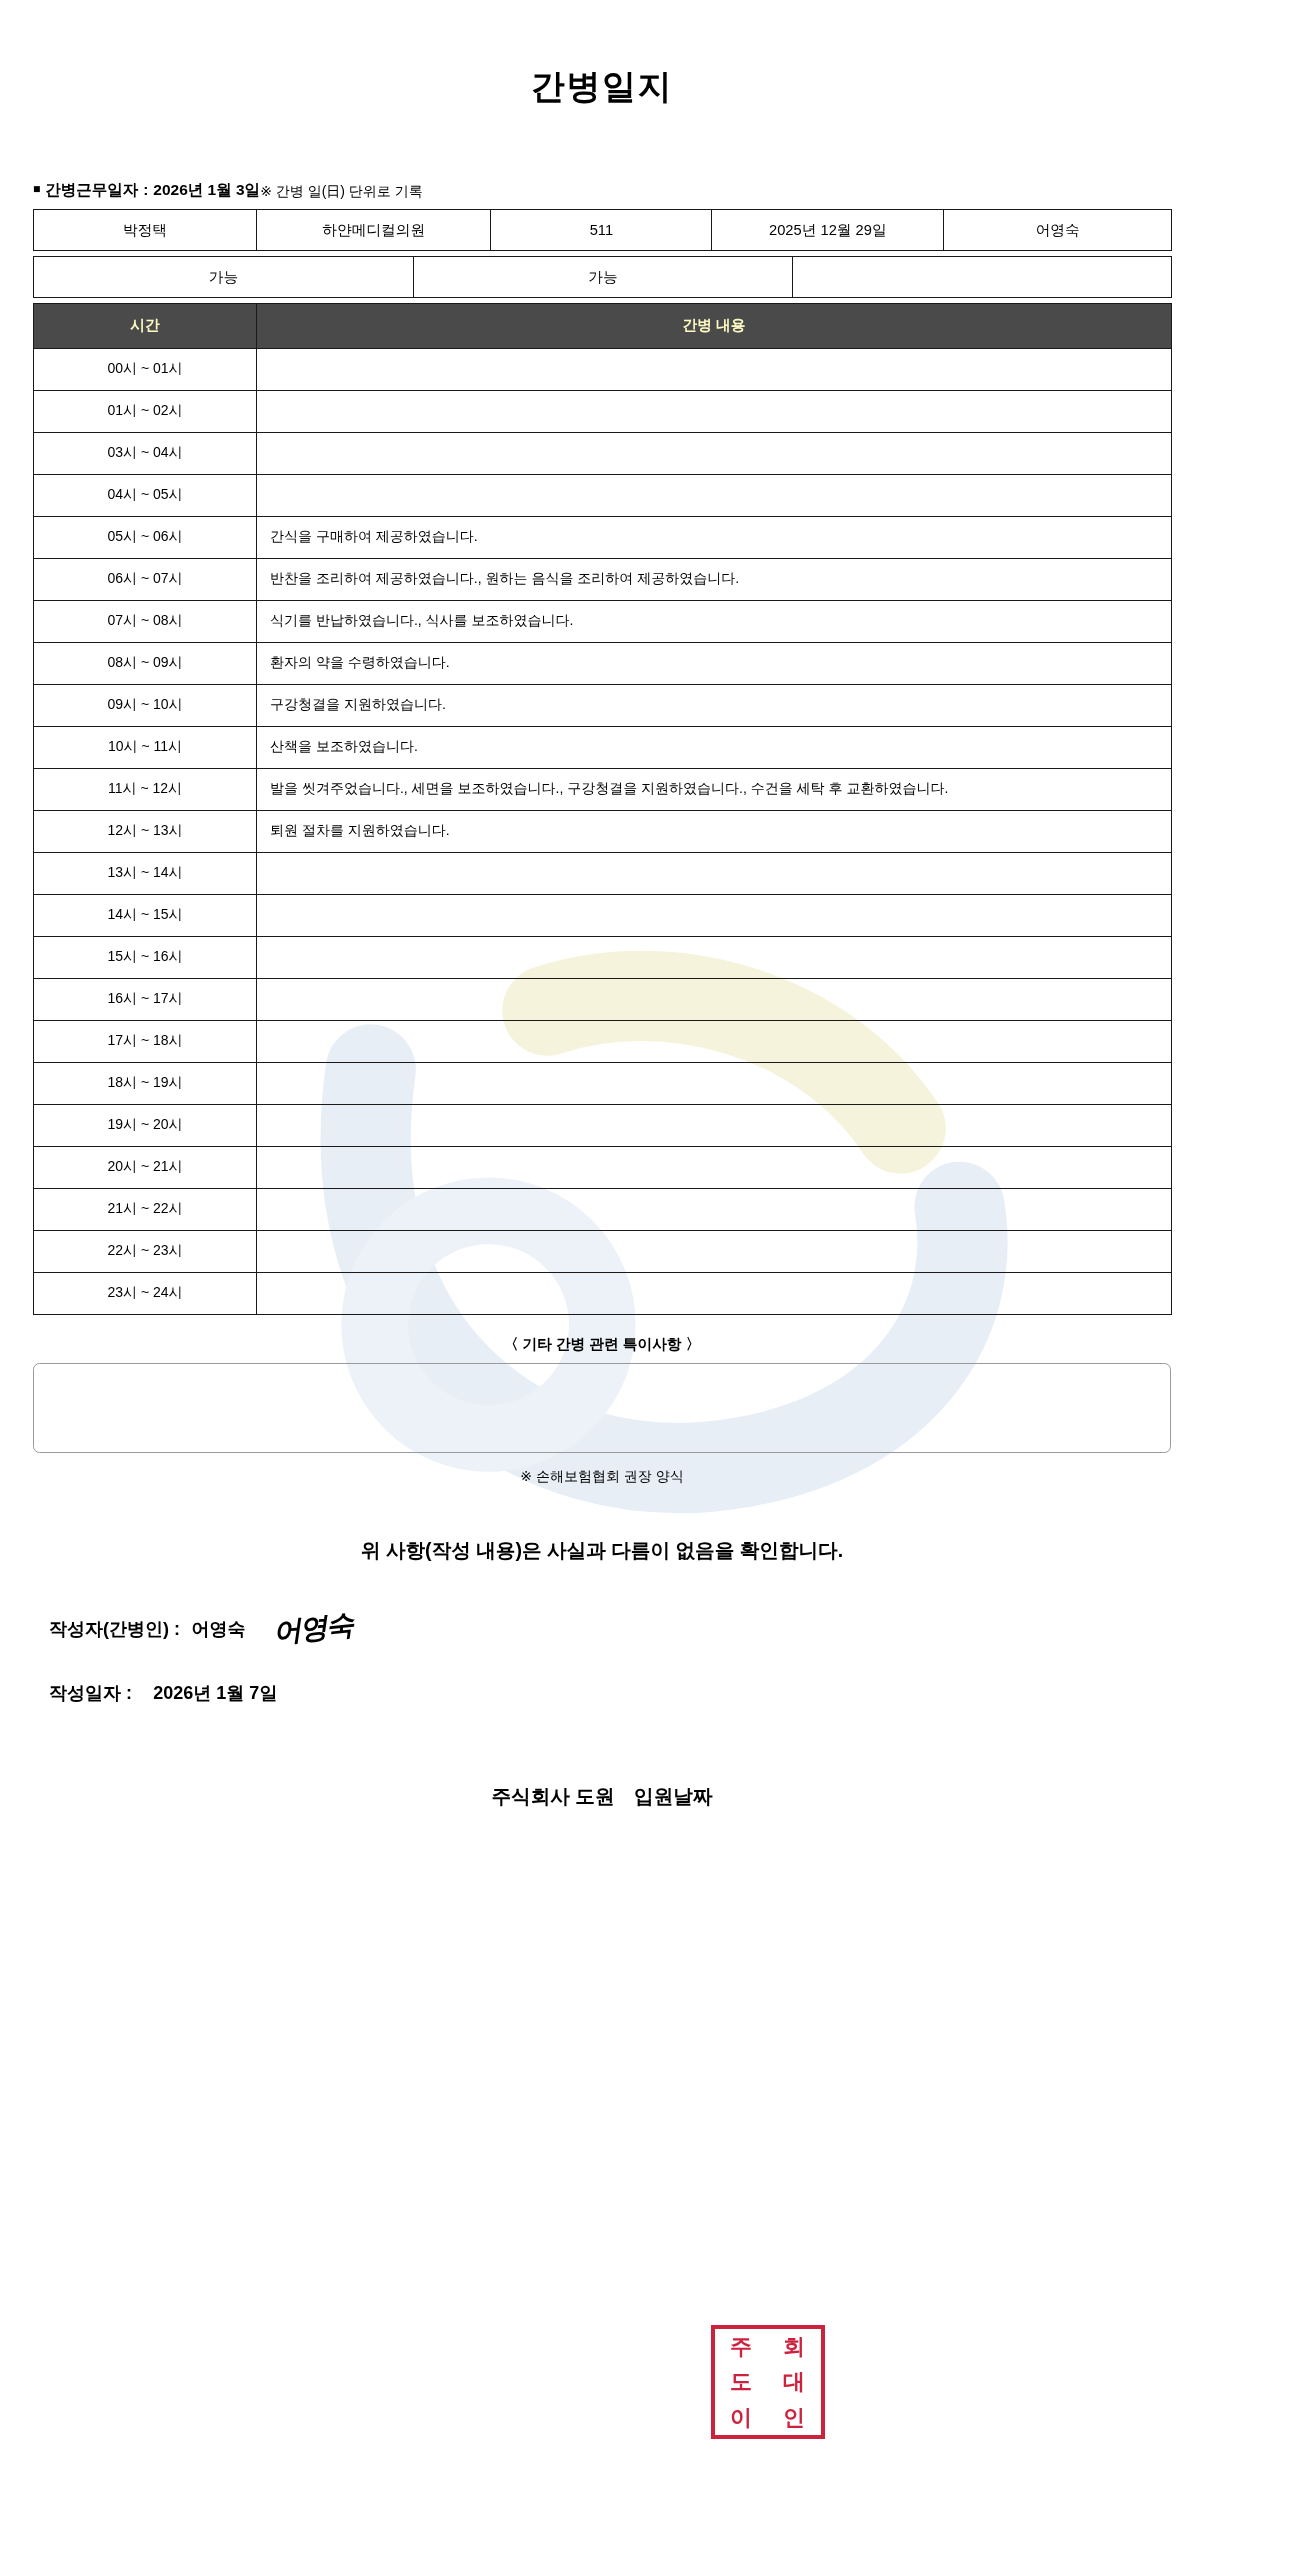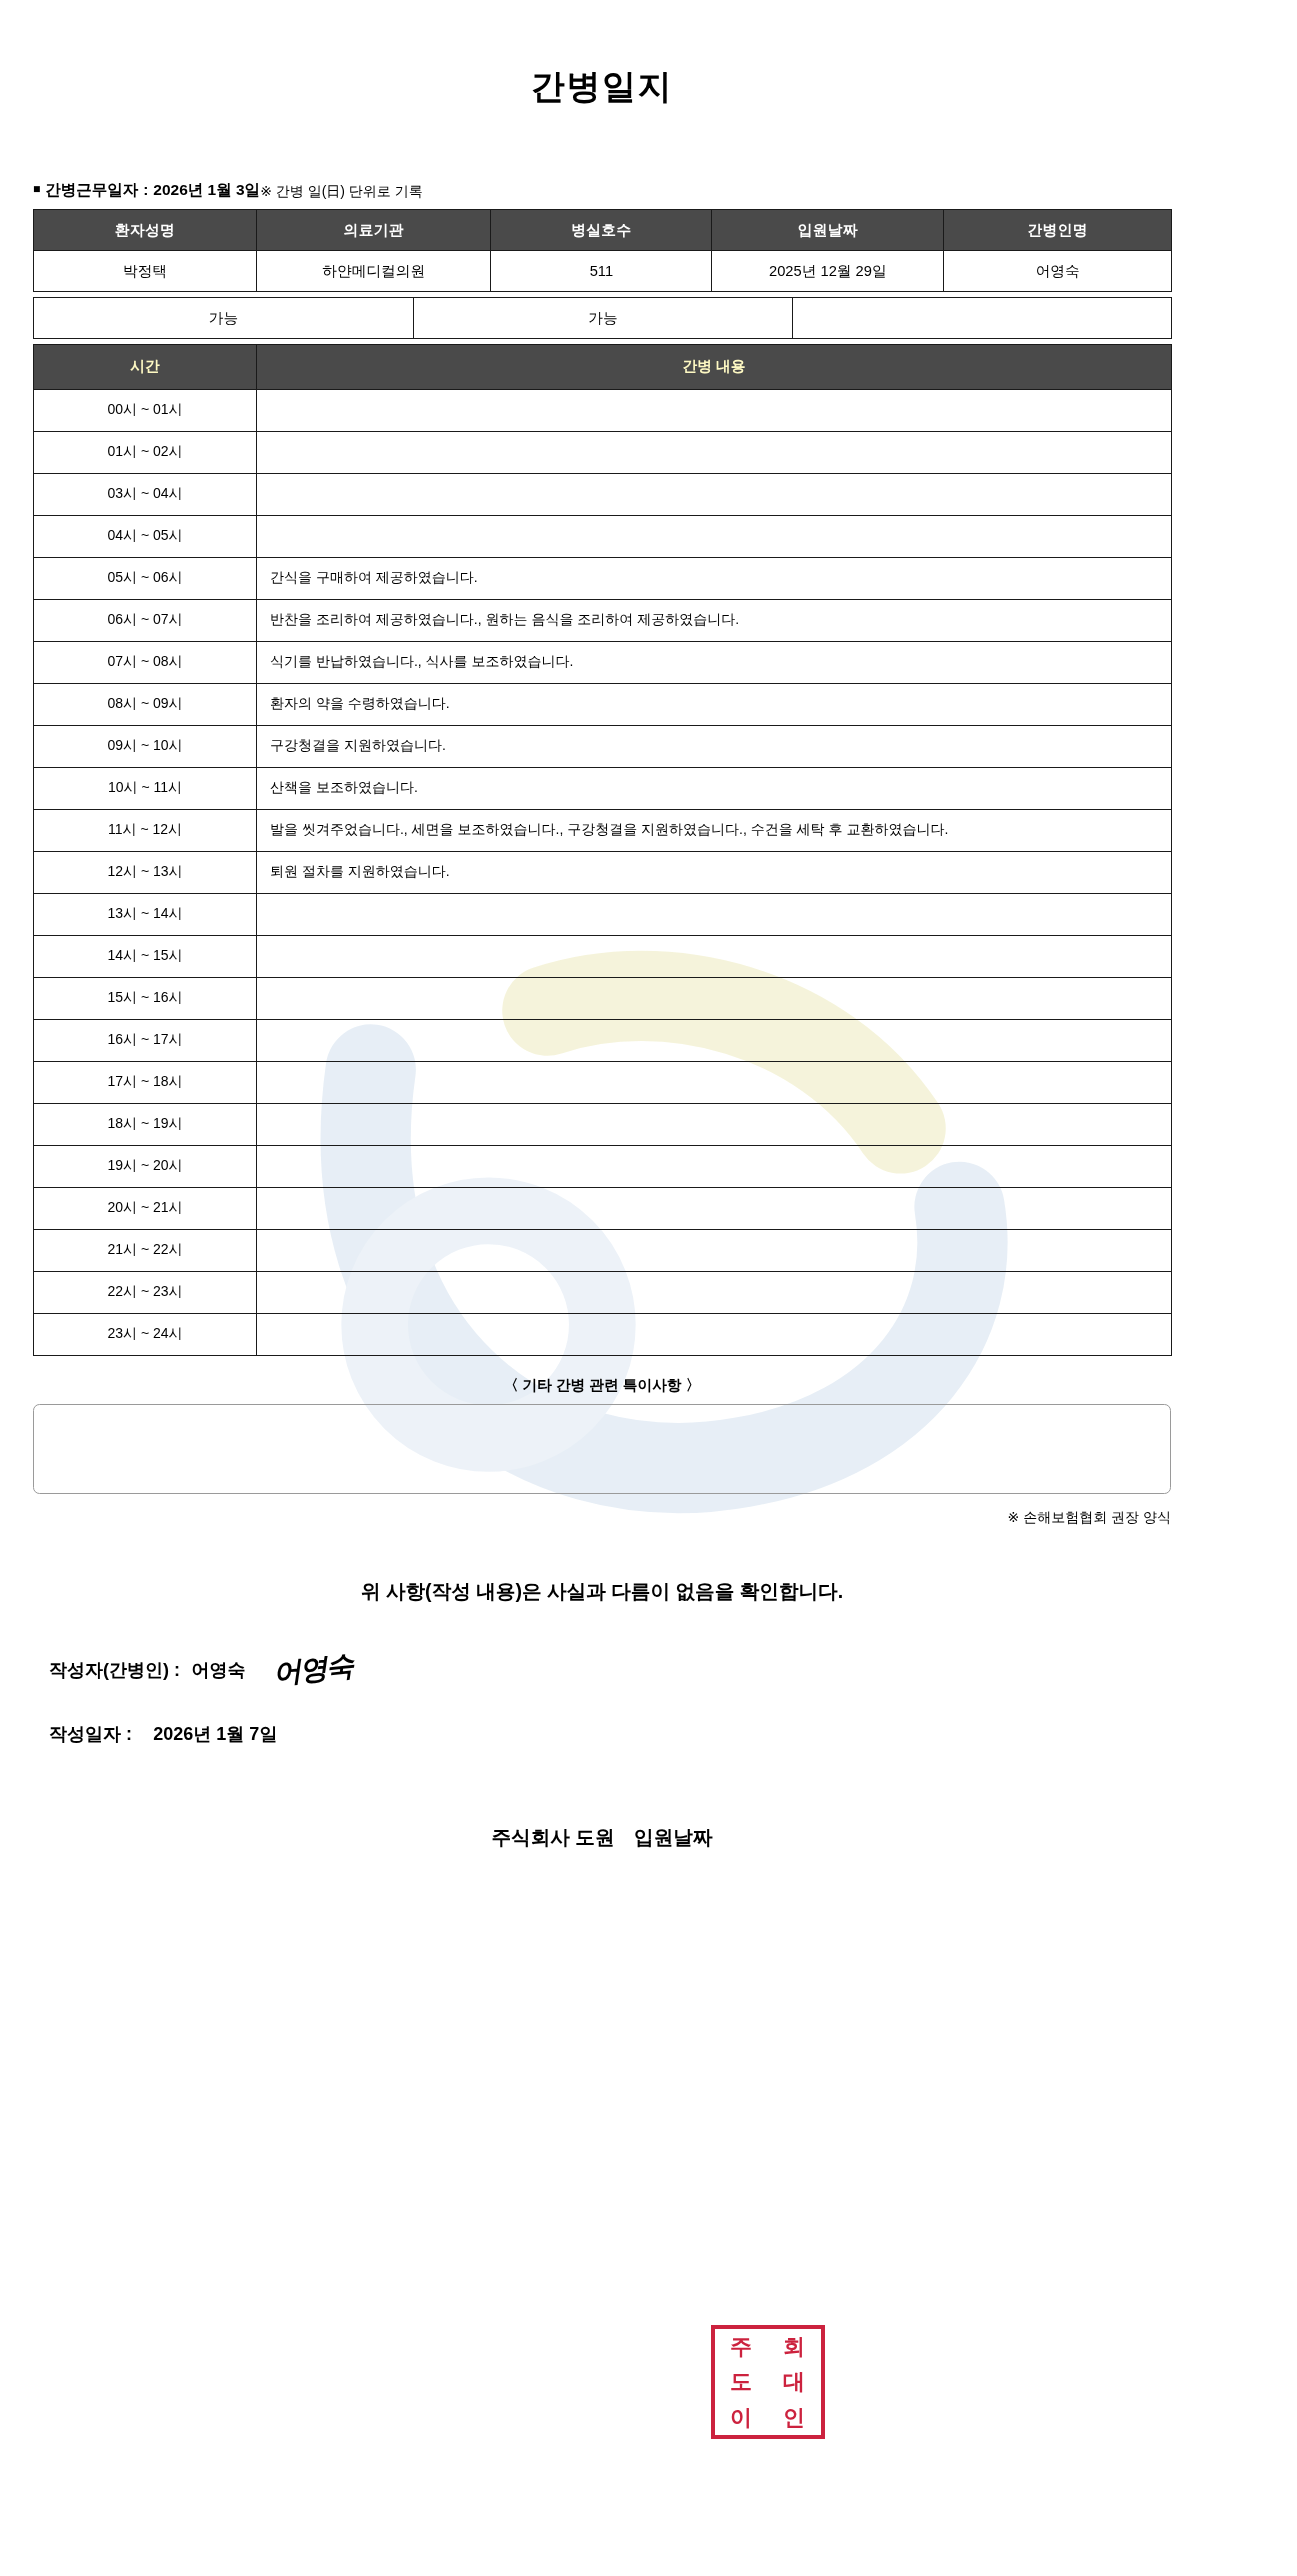--- a/index.html
+++ b/index.html
@@ -135,21 +135,21 @@
     margin: 19.6px 0 9.8px 0;
   }
   .etc-box {
     margin: 0 33px;
     height: 88px;
     border: 0.8px solid #9a9a9a;
     border-radius: 6.5px;
     background: transparent;
   }
   .form-note {
-    text-align: right;
+    text-align: center;
     margin: 14.7px 33px 0 33px;
     font-size: 14px;
   }
   .confirm {
     text-align: center;
     font-size: 19.6px;
     font-weight: bold;
     margin-top: 51px;
   }
   .sign-line {
@@ -232,27 +232,20 @@
 
     <table class="grid">
       <colgroup>
         <col style="width:19.6%">
           <col style="width:20.6%">
           <col style="width:19.4%">
           <col style="width:20.4%">
           <col style="width:20%">
       </colgroup>
       <tbody>
-          <tr>
-        <th>환자성명</th>
-        <th>의료기관</th>
-        <th>병실호수</th>
-        <th>입원날짜</th>
-        <th>간병인명</th>
-      </tr>
       <tr>
         <td>박정택</td>
         <td>하얀메디컬의원</td>
         <td>511</td>
         <td>2025년 12월 29일</td>
         <td>어영숙</td>
       </tr>
     </tbody>
       </table>
 

